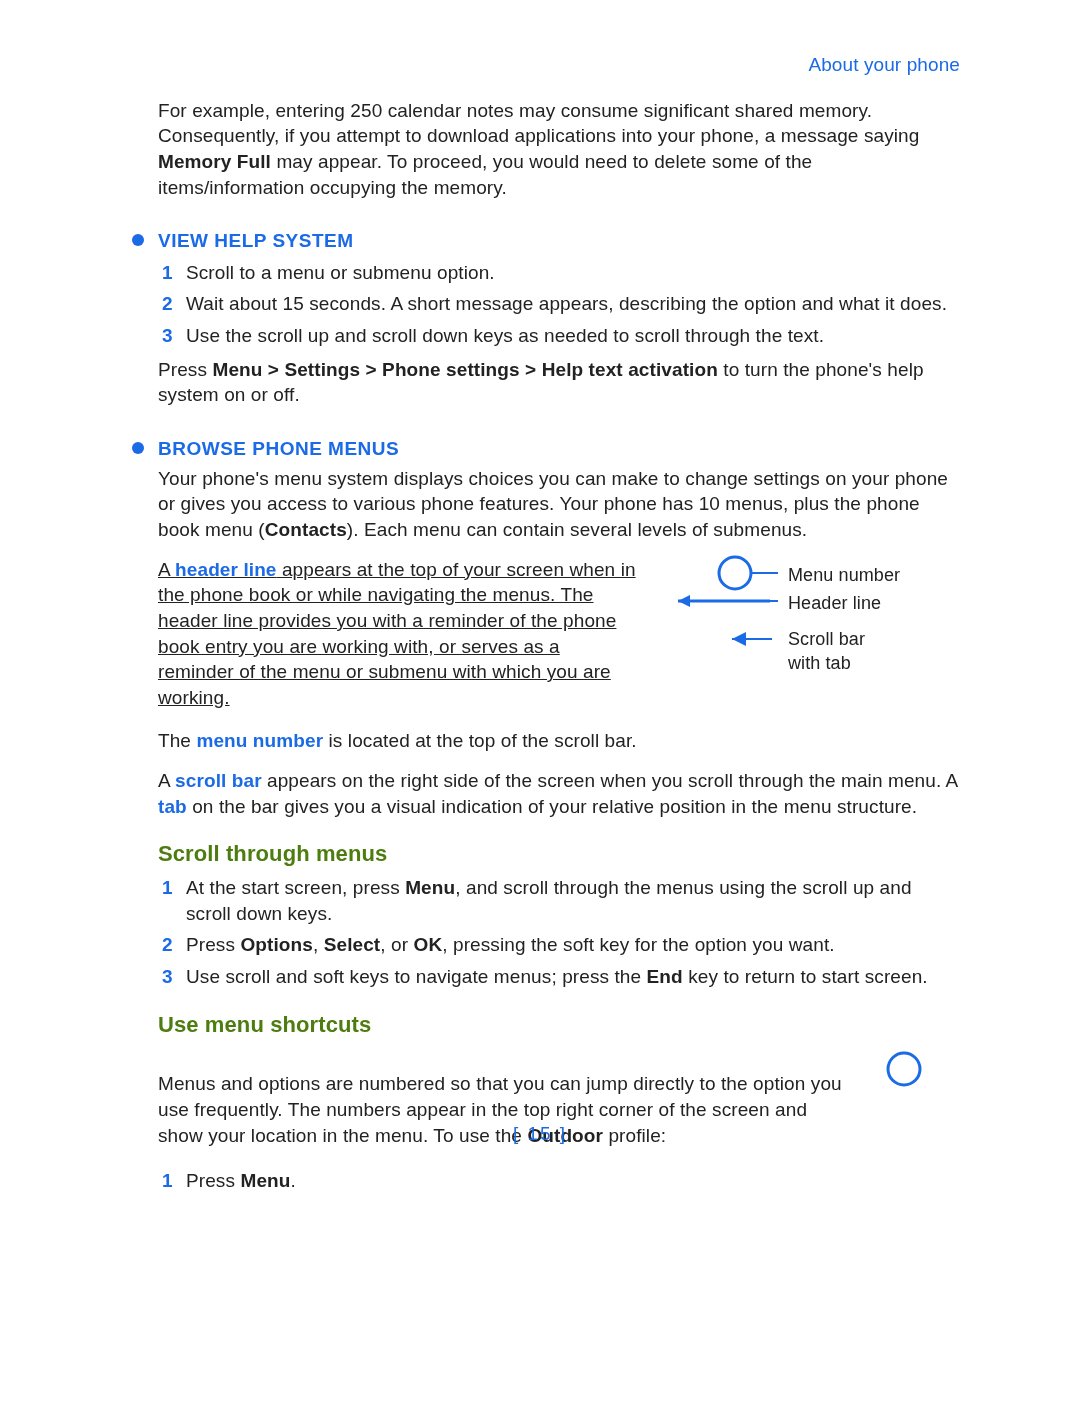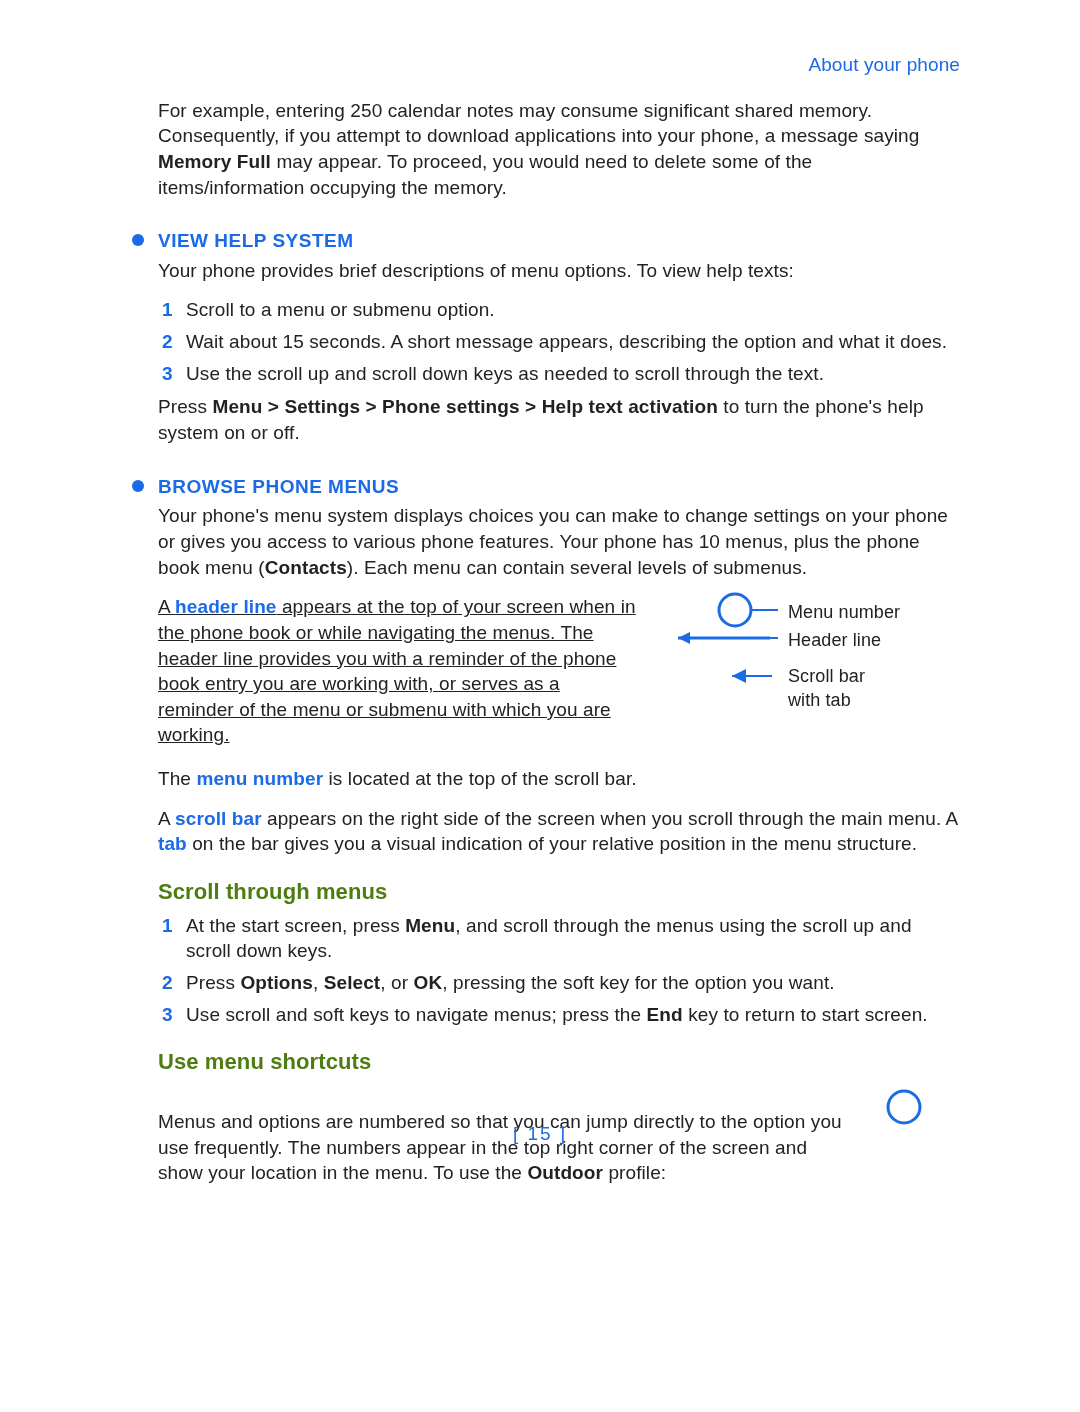--- a/index.html
+++ b/index.html
@@ -114,21 +114,20 @@
   <div class="header-link">About your phone</div>
 
   <p class="body-text">
     <span>For example, entering 250 calendar notes may consume significant shared memory. Consequently, if you attempt to download applications into your phone, a message saying </span><span class="bold">Memory Full</span><span> may appear. To proceed, you would need to delete some of the items/information occupying the memory.</span>
   </p>
 
   <div class="h-major">
     <span class="dot"></span>
     <span>VIEW HELP SYSTEM</span>
   </div>
-  <p class="body-text">Your phone provides brief descriptions of menu options. To view help texts:</p>
 
   <ol class="num">
     <li><span class="n">1</span><span>Scroll to a menu or submenu option.</span></li>
     <li><span class="n">2</span><span>Wait about 15 seconds. A short message appears, describing the option and what it does.</span></li>
     <li><span class="n">3</span><span>Use the scroll up and scroll down keys as needed to scroll through the text.</span></li>
   </ol>
 
   <p class="body-text">
     <span>Press </span><span class="bold">Menu &gt; Settings &gt; Phone settings &gt; Help text activation</span><span> to turn the phone's help system on or off.</span>
   </p>

